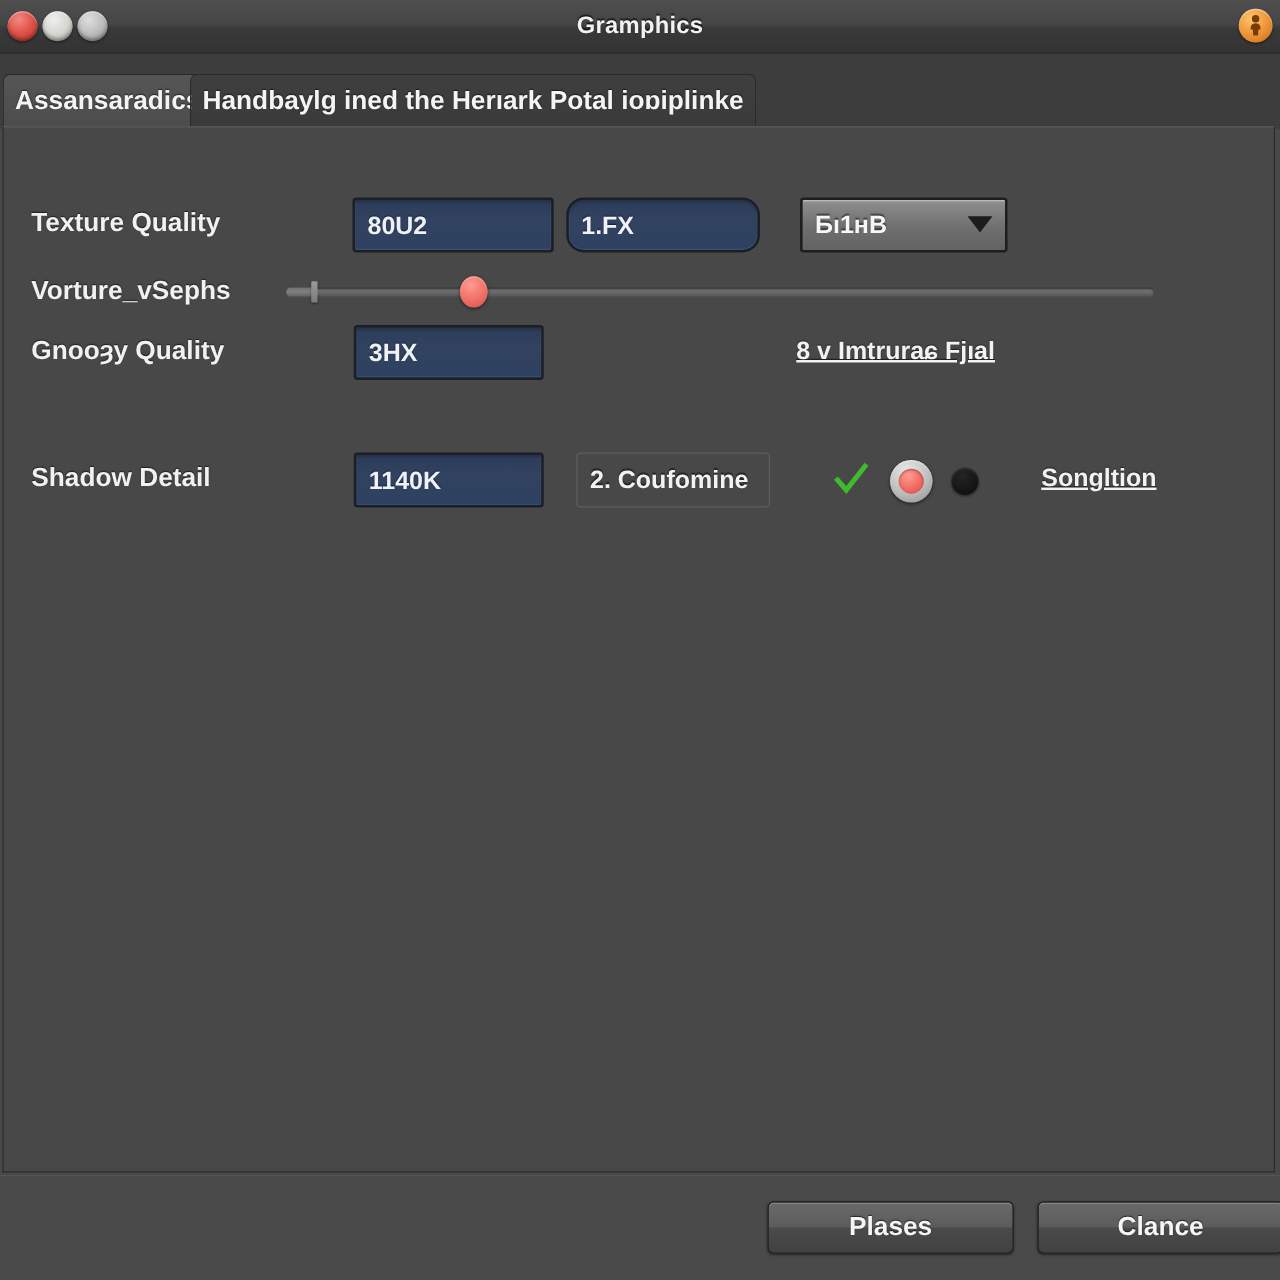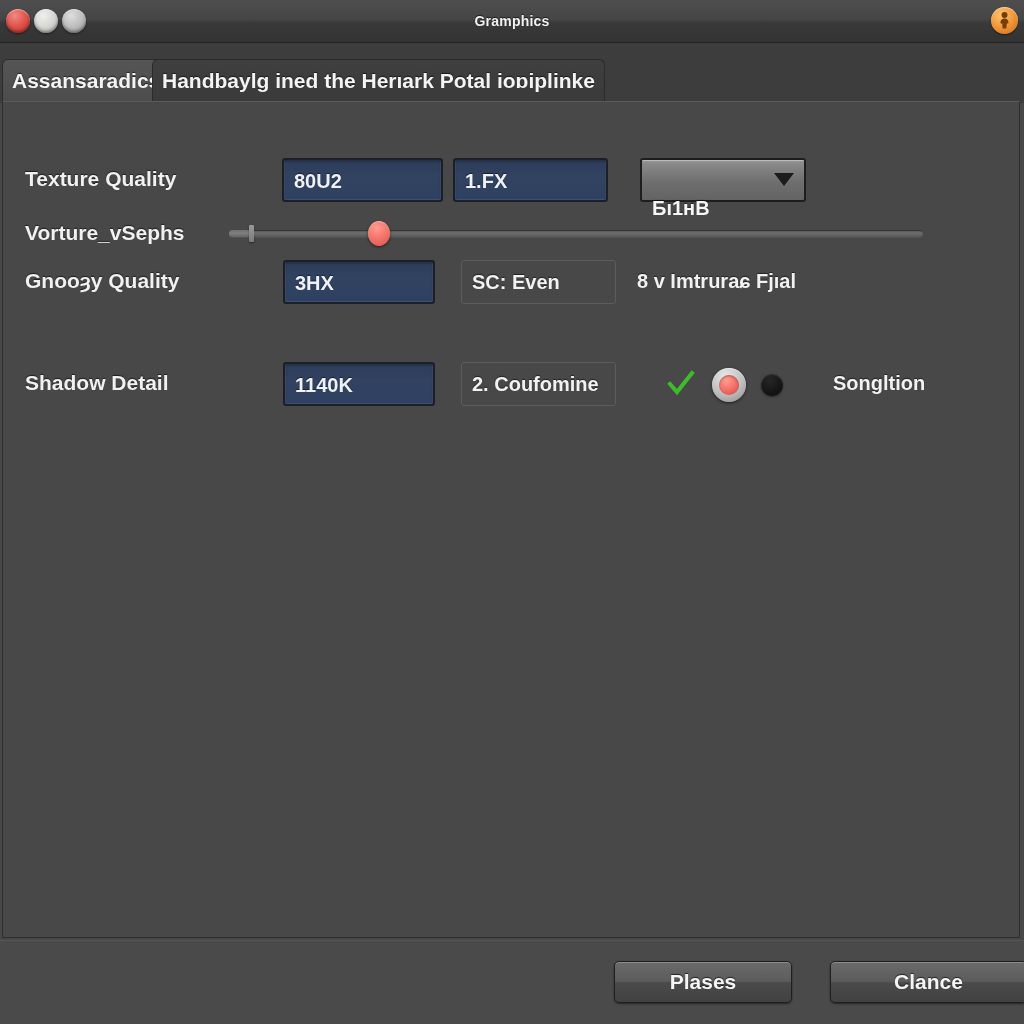--- a/index.html
+++ b/index.html
@@ -47,21 +47,21 @@
   .tl-min   { left: 34px; background: radial-gradient(circle at 38% 28%, #efefef 0%, #d6d6d2 50%, #a8a8a4 100%); }
   .tl-max   { left: 62px; background: radial-gradient(circle at 38% 28%, #dedede 0%, #bdbdbd 50%, #8e8e8e 100%); }
 
   .title-text {
     position: absolute;
     left: 0; top: 0;
     width: 1024px;
     line-height: 42px;
     text-align: center;
     color: #f2f2f2;
-    font-size: 14px;
+    font-size: 19px;
     font-weight: bold;
     letter-spacing: .2px;
     text-shadow: 0 -1px 1px rgba(0,0,0,.65);
   }
   .corner-badge {
     position: absolute;
     right: 6px; top: 7px;
     width: 27px; height: 27px;
     border-radius: 50%;
     background: radial-gradient(circle at 38% 30%, #ffc56b 0%, #f0973a 48%, #c96a14 100%);
@@ -209,39 +209,39 @@
   }
   .dropdown-text {
     position: absolute;
     left: 10px; top: 0;
     line-height: 40px;
     font-size: 20px;
     font-weight: bold;
     color: #f6f6f6;
     text-shadow: 0 -1px 1px rgba(0,0,0,.5);
     white-space: nowrap;
-    margin-top: 28px;
   }
   .dropdown-arrow {
     position: absolute;
     right: 10px; top: 13px;
     width: 0; height: 0;
     border-left: 10px solid transparent;
     border-right: 10px solid transparent;
     border-top: 13px solid #1b1b1b;
   }
 
   
   .note {
     position: absolute;
     color: #f2f2f2;
     font-size: 20px;
     font-weight: bold;
     white-space: nowrap;
     text-shadow: 0 -1px 1px rgba(0,0,0,.55);
+    text-decoration: underline;
   }
 
   
   .checkmark { position: absolute; }
   .radio-on {
     position: absolute;
     width: 34px; height: 34px;
     border-radius: 50%;
     background: radial-gradient(circle at 40% 25%, #e8e8e8 0%, #bdbdbd 55%, #8c8c8c 100%);
     box-shadow: 0 1px 3px rgba(0,0,0,.6), inset 0 1px 1px rgba(255,255,255,.5);
@@ -282,21 +282,21 @@
     border: 1px solid #1f1f1f;
     background: linear-gradient(to bottom, #6a6a6a 0%, #5c5c5c 48%, #4a4a4a 52%, #414141 100%);
     box-shadow: inset 0 1px 0 rgba(255,255,255,.24), 0 1px 2px rgba(0,0,0,.5);
     color: #f5f5f5;
     font-size: 21px;
     font-weight: bold;
     line-height: 40px;
     text-align: center;
     text-shadow: 0 -1px 1px rgba(0,0,0,.65);
   }
-  .btn-ok { left: 614px; width: 178px; }
+  .btn-ok { left: 614px; width: 197px; }
   .btn-cancel { left: 830px; width: 197px; }
 </style>
 </head>
 <body>
 
 <div class="window">
 
   <div class="titlebar">
     <div class="traffic tl-close"></div>
     <div class="traffic tl-min"></div>
@@ -314,41 +314,40 @@
     <div class="tab tab-active">Assansaradics</div>
     <div class="tab tab-inactive">Handbaylg ined the Herıark Potal ioɒiplinke</div>
   </div>
 
   <div class="panel">
 
 
     <div class="row" style="top:56px; height:48px;">
       <div class="row-label" style="top:9px;">Texture Quality</div>
       <div class="field field-blue" style="left:279px; top:0; width:161px;">80U2</div>
-      <div class="field field-blue" style="left:450px; top:0; width:155px;">1.FX</div>
+      <div class="field field-blue" style="left:450px; top:0; width:155px;border-radius:14px;">1.FX</div>
       <div class="dropdown" style="left:637px; top:0; width:166px;">
         <div class="dropdown-text">Бı1нB</div>
         <div class="dropdown-arrow"></div>
       </div>
     </div>
 
     <div class="row" style="top:118px; height:30px;text-decoration:underline;">
       <div class="row-label" style="top:1px;">Vorture_vSephs</div>
       <div class="slider" style="left:226px; top:0; width:694px;">
         <div class="slider-track"></div>
         <div class="slider-fill" style="left:0; width:26px;"></div>
         <div class="tick" style="left:22px;"></div>
         <div class="knob" style="left:150px;"></div>
       </div>
     </div>
 
     <div class="row" style="top:158px; height:48px;">
       <div class="row-label" style="top:9px;">Gnooȝy Quality</div>
       <div class="field field-blue" style="left:280px; top:0; width:152px;">3HX</div>
-      <div class="field field-dark" style="left:458px; top:0; width:155px;">SC: Even</div>
       <div class="note" style="left:634px; top:10px;">8 v Imtruraɕ Fjıal</div>
     </div>
 
 
     <div class="row" style="top:260px; height:48px;">
       <div class="row-label" style="top:9px;">Shadow Detail</div>
       <div class="field field-blue" style="left:280px; top:0; width:152px;">1140K</div>
       <div class="field field-dark" style="left:458px; top:0; width:155px;">2. Coufomine</div>
       <div class="checkmark" style="left:663px; top:7px;">
         <svg width="30" height="30" viewBox="0 0 30 30" aria-hidden="true">

